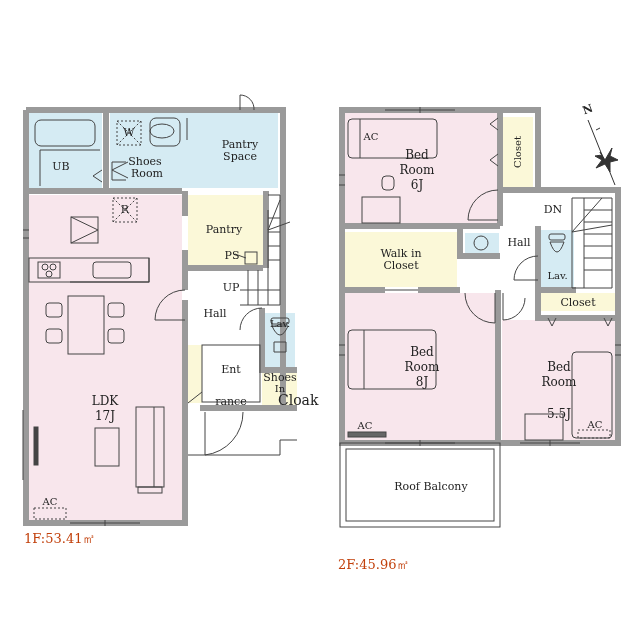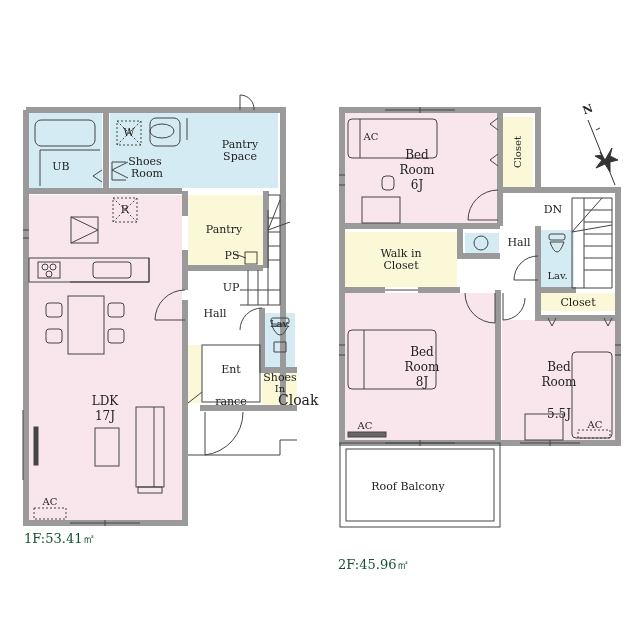--- a/index.html
+++ b/index.html
@@ -1,19 +1,19 @@
 <!DOCTYPE html>
 <html><head>
 <meta charset="utf-8">
 <style>
   html, body { margin:0; padding:0; background:#ffffff; }
   body { width:640px; height:640px; position:relative; overflow:hidden; font-family:"DejaVu Serif", serif; color:#222; }
   .lbl { position:absolute; font-size:11px; line-height:12px; text-align:center; color:#222; font-family:"DejaVu Serif", serif; }
   .lbl-lg { font-size:12px; line-height:15px; }
-  .area { position:absolute; font-size:13px; font-family:"DejaVu Serif", serif; color:#14532d; }
+  .area { position:absolute; font-size:13px; font-family:"DejaVu Serif", serif; color:#c2410c; }
   svg { position:absolute; left:0; top:0; }
 </style>
 </head>
 <body>
 
 <svg width="640" height="640" viewBox="0 0 640 640">
 
   <g>
     <rect x="29" y="113" width="73" height="75" fill="#d5ebf3"></rect>
     <rect x="110" y="113" width="168" height="75" fill="#d5ebf3"></rect>
@@ -215,16 +215,16 @@
 <div class="lbl" style="left:541px;top:270px;width:33px;font-size:10px;">Lav.</div>
 <div class="lbl" style="left:548px;top:297px;width:60px;">Closet</div>
 <div class="lbl lbl-lg" style="left:397px;top:345px;width:50px;">Bed</div>
 <div class="lbl lbl-lg" style="left:397px;top:360px;width:50px;">Room</div>
 <div class="lbl lbl-lg" style="left:397px;top:375px;width:50px;">8J</div>
 <div class="lbl" style="left:350px;top:420px;width:30px;font-size:10px;">AC</div>
 <div class="lbl lbl-lg" style="left:534px;top:360px;width:50px;">Bed</div>
 <div class="lbl lbl-lg" style="left:534px;top:375px;width:50px;">Room</div>
 <div class="lbl lbl-lg" style="left:534px;top:407px;width:50px;">5.5J</div>
 <div class="lbl" style="left:580px;top:419px;width:30px;font-size:10px;">AC</div>
-<div class="lbl" style="left:338px;top:481px;width:140px;">Roof Balcony</div>
+<div class="lbl" style="left:361px;top:481px;width:140px;">Roof Balcony</div>
 <div class="area" style="left:338px;top:530px;margin-top:26px;">2F:45.96㎡</div>
 
 <div class="lbl" style="left:580px;top:104px;width:16px;font-weight:bold;transform:rotate(-20deg);">N</div>
 
 </body></html>

